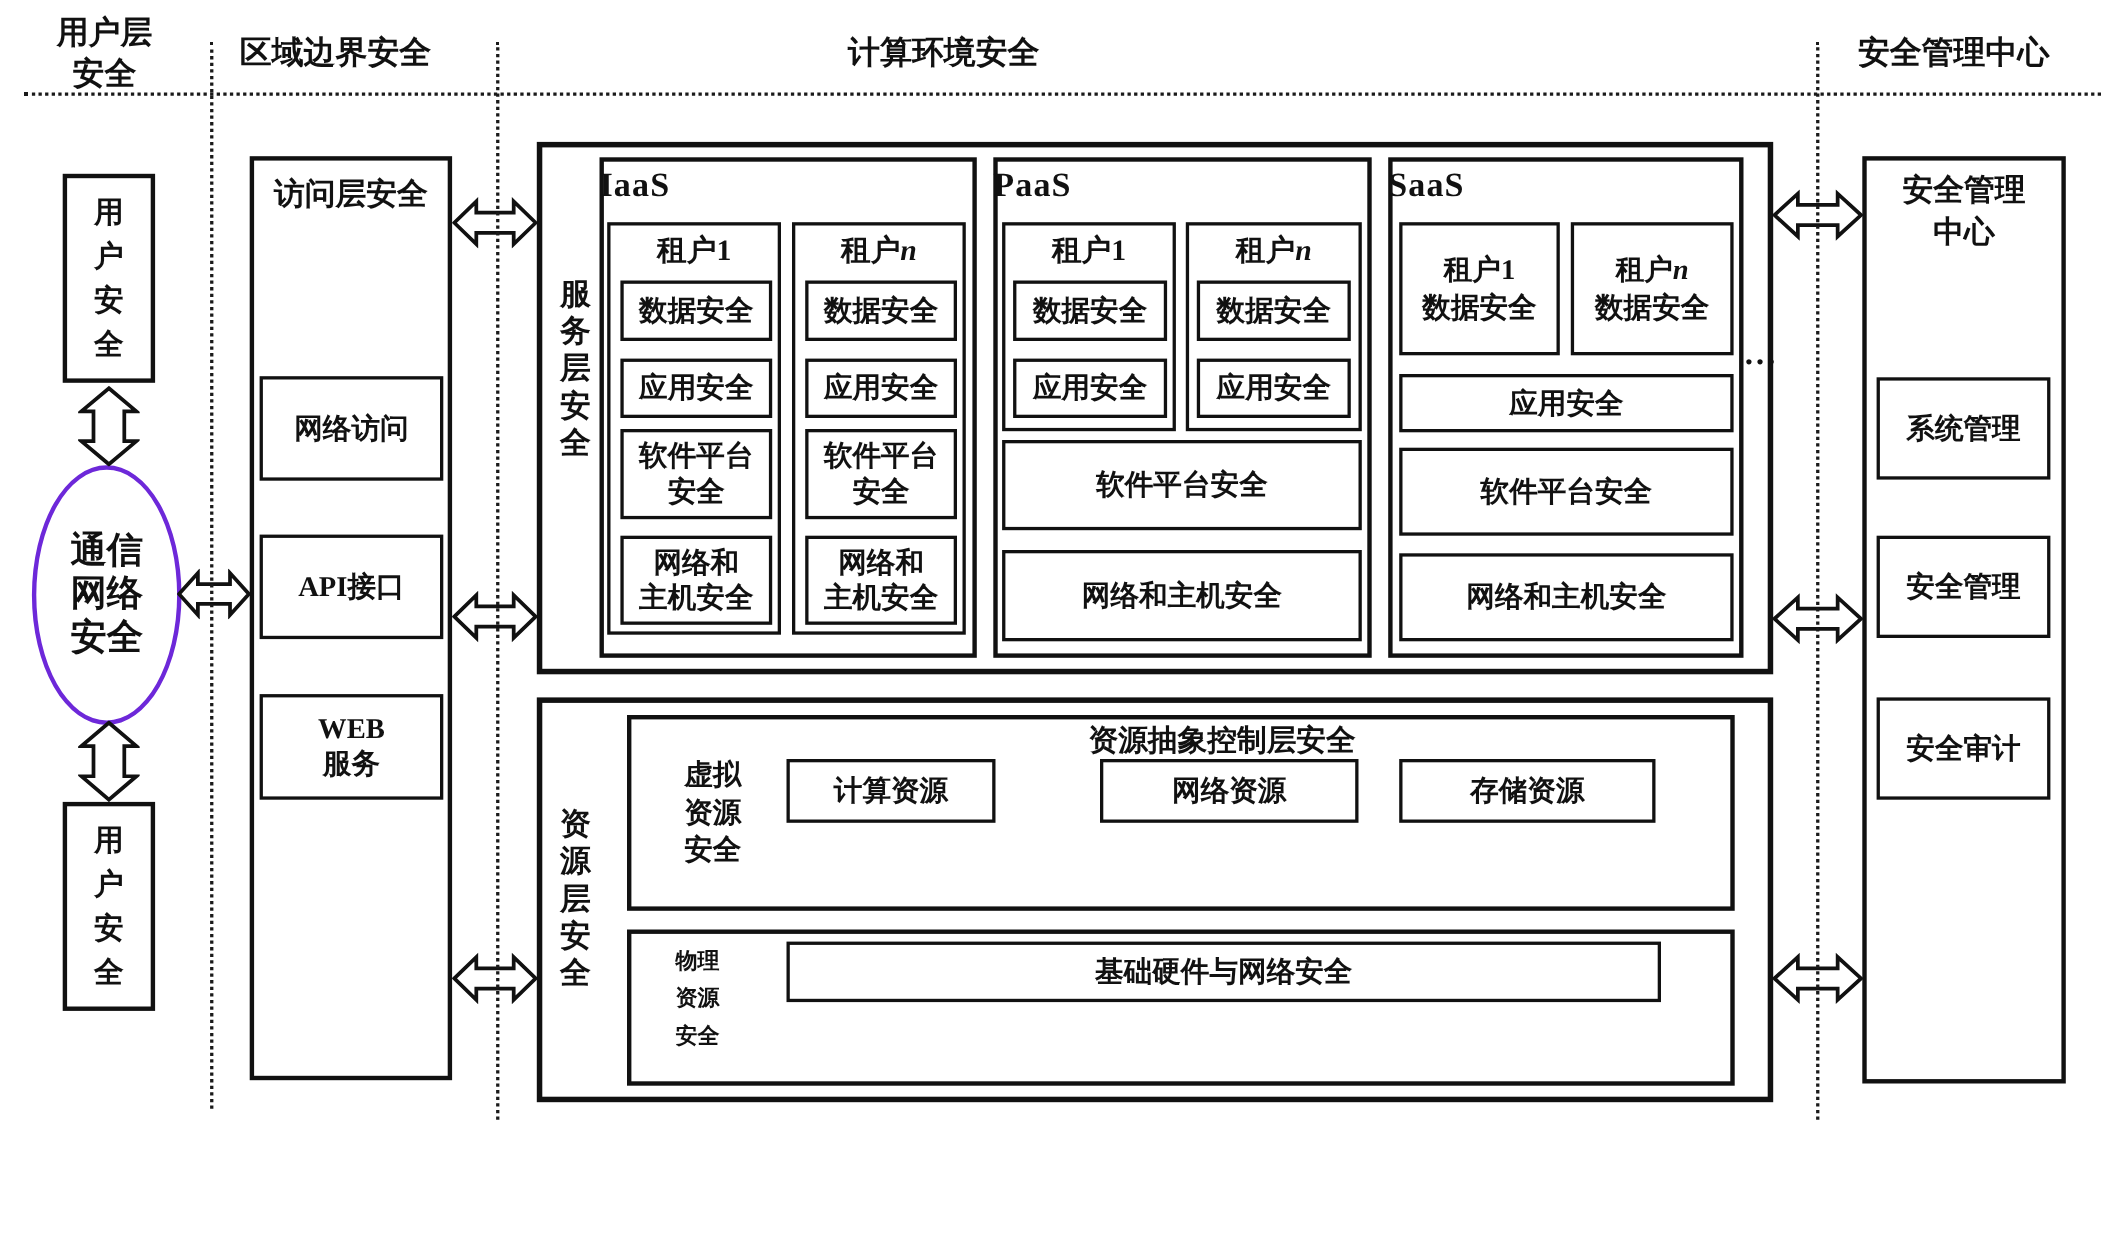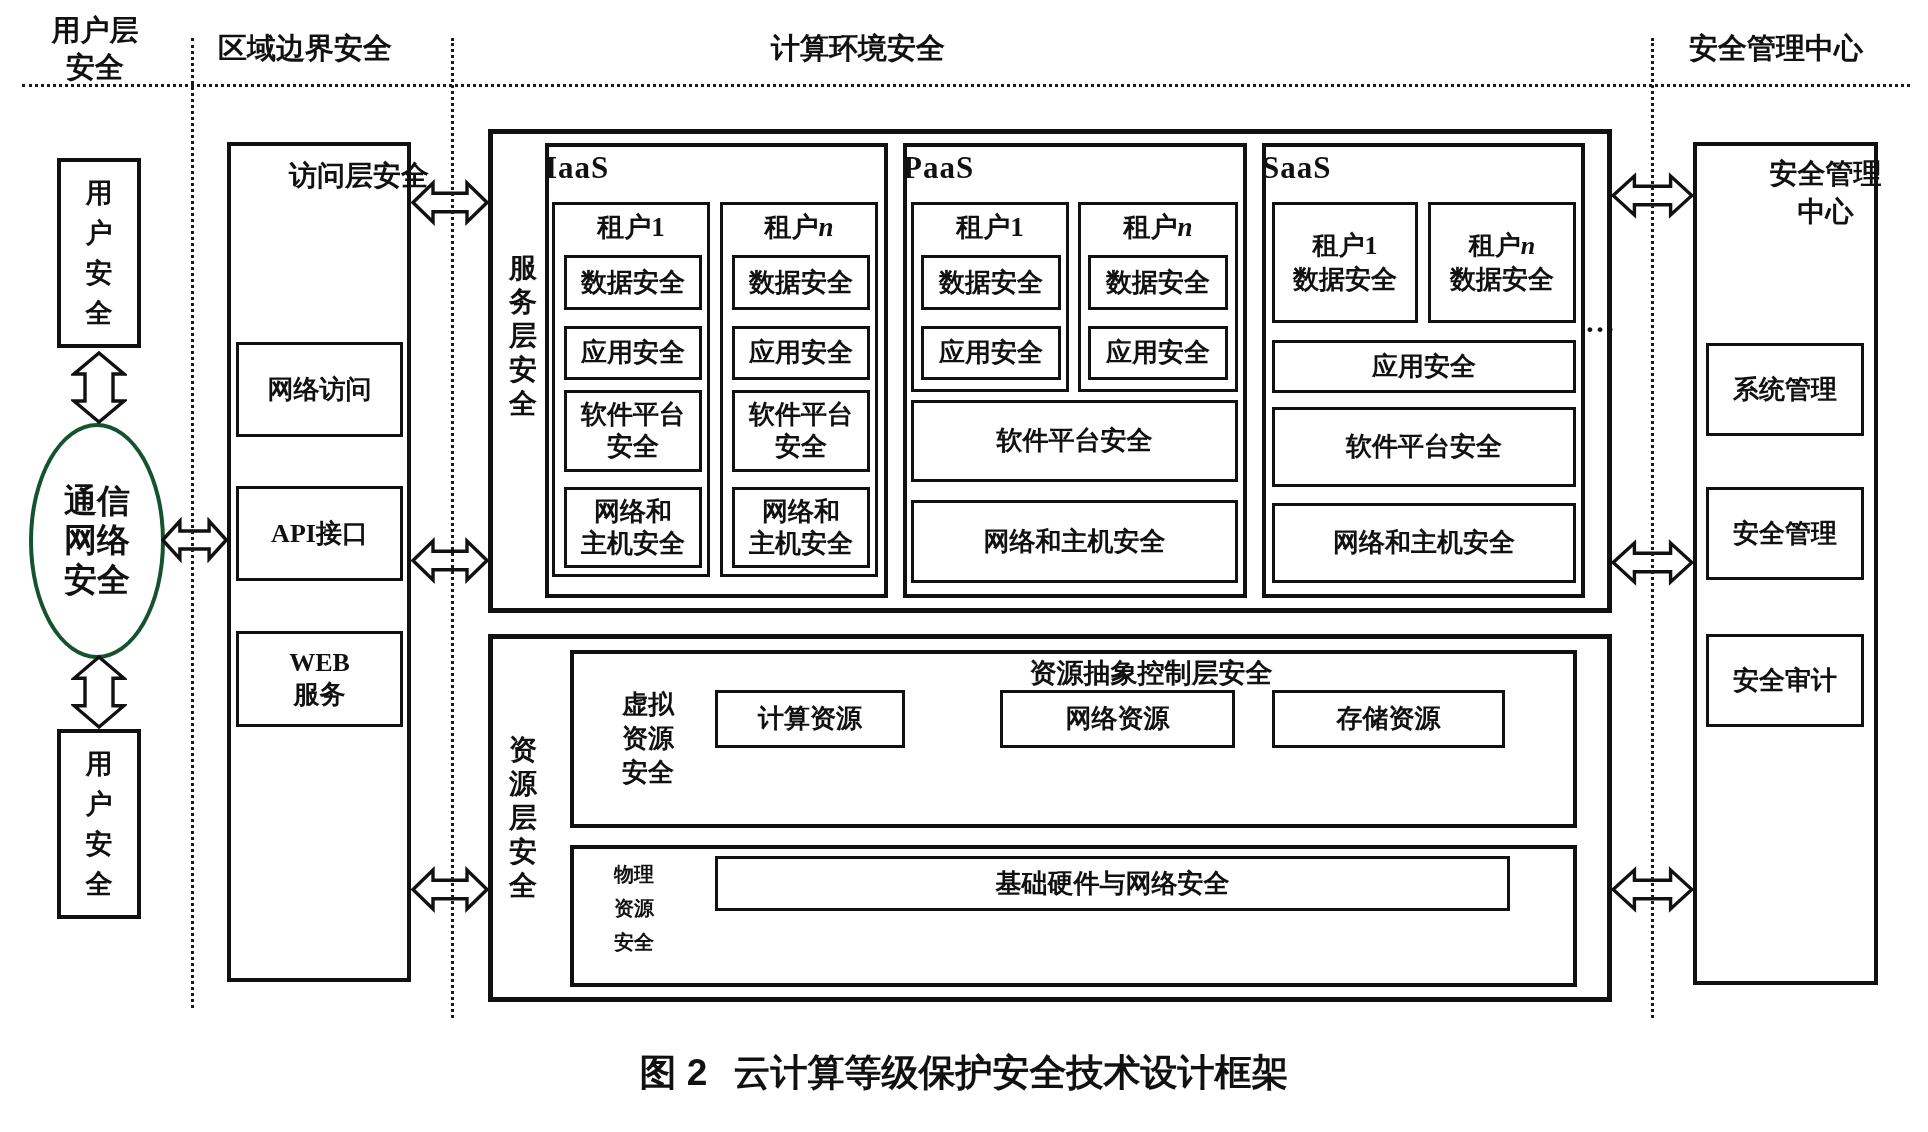--- a/index.html
+++ b/index.html
@@ -11,25 +11,25 @@
          white-space:pre-line; line-height:1.28; }
   .doth { position:absolute; border-top:3px dotted #1a1a1a; height:0; }
   .dotv { position:absolute; border-left:3px dotted #1a1a1a; width:0; }
   .box  { position:absolute; border:4px solid #111; background:#fff; box-sizing:border-box; }
   .box5 { position:absolute; border:5px solid #111; background:#fff; box-sizing:border-box; }
   .cell { position:absolute; border:3px solid #111; background:#fff; box-sizing:border-box;
           display:flex; align-items:center; justify-content:center;
           font-weight:bold; font-size:26px; line-height:1.22; text-align:center; white-space:pre-line; }
   .tbox { position:absolute; border:3px solid #111; background:#fff; box-sizing:border-box; }
   .thdr { position:absolute; text-align:center; font-weight:bold; font-size:27px; }
-  .stitle { position:absolute; text-align:center; font-weight:bold; font-size:28px;margin-left:40px; }
+  .stitle { position:absolute; text-align:center; font-weight:bold; font-size:28px; }
   .xtitle { position:absolute; font-weight:bold; font-size:31px; letter-spacing:1px; }
   .vtext { white-space:pre-line; text-align:center; font-weight:bold; }
   .vflex { position:absolute; display:flex; align-items:center; justify-content:center; }
-  .ellipse { position:absolute; border:4px solid #14532d; border-radius:50%; background:#fff;
+  .ellipse { position:absolute; border:4px solid #6d28d9; border-radius:50%; background:#fff;
              box-sizing:border-box; display:flex; align-items:center; justify-content:center;
              font-weight:bold; font-size:33px; line-height:1.2; }
   .darrow { position:absolute; fill:#ffffff; stroke:#111111; stroke-width:3.4; }
   .caption { position:absolute; text-align:center; font-weight:bold; font-size:37px;
              font-family:"Liberation Sans","DejaVu Sans",sans-serif; }
   .cap-title { margin-left:26px; }
   .it { font-style:italic; }
   .saas-t { position:absolute; border:3px solid #111; background:#fff; box-sizing:border-box;
             display:flex; flex-direction:column; align-items:center; justify-content:center;
             font-weight:bold; font-size:26px; line-height:1.3; }
@@ -187,17 +187,14 @@
     </svg>
   <svg class="darrow" style="left:1611px;top:866px;width:83px;height:47px" viewBox="0 0 78 46" preserveAspectRatio="none">
       <use href="#da-h"></use>
     </svg>
 
   <div class="doth" style="left:22px;top:84px;width:1888px"></div>
   <div class="dotv" style="left:191px;top:38px;height:970px"></div>
   <div class="dotv" style="left:451px;top:38px;height:980px"></div>
   <div class="dotv" style="left:1651px;top:38px;height:980px"></div>
 
-  <div class="caption" style="left:0;top:1048px;width:1928px">
-    <span>图 2</span><span class="cap-title">云计算等级保护安全技术设计框架</span>
-  </div>
 
 </div>
 
 </body></html>

